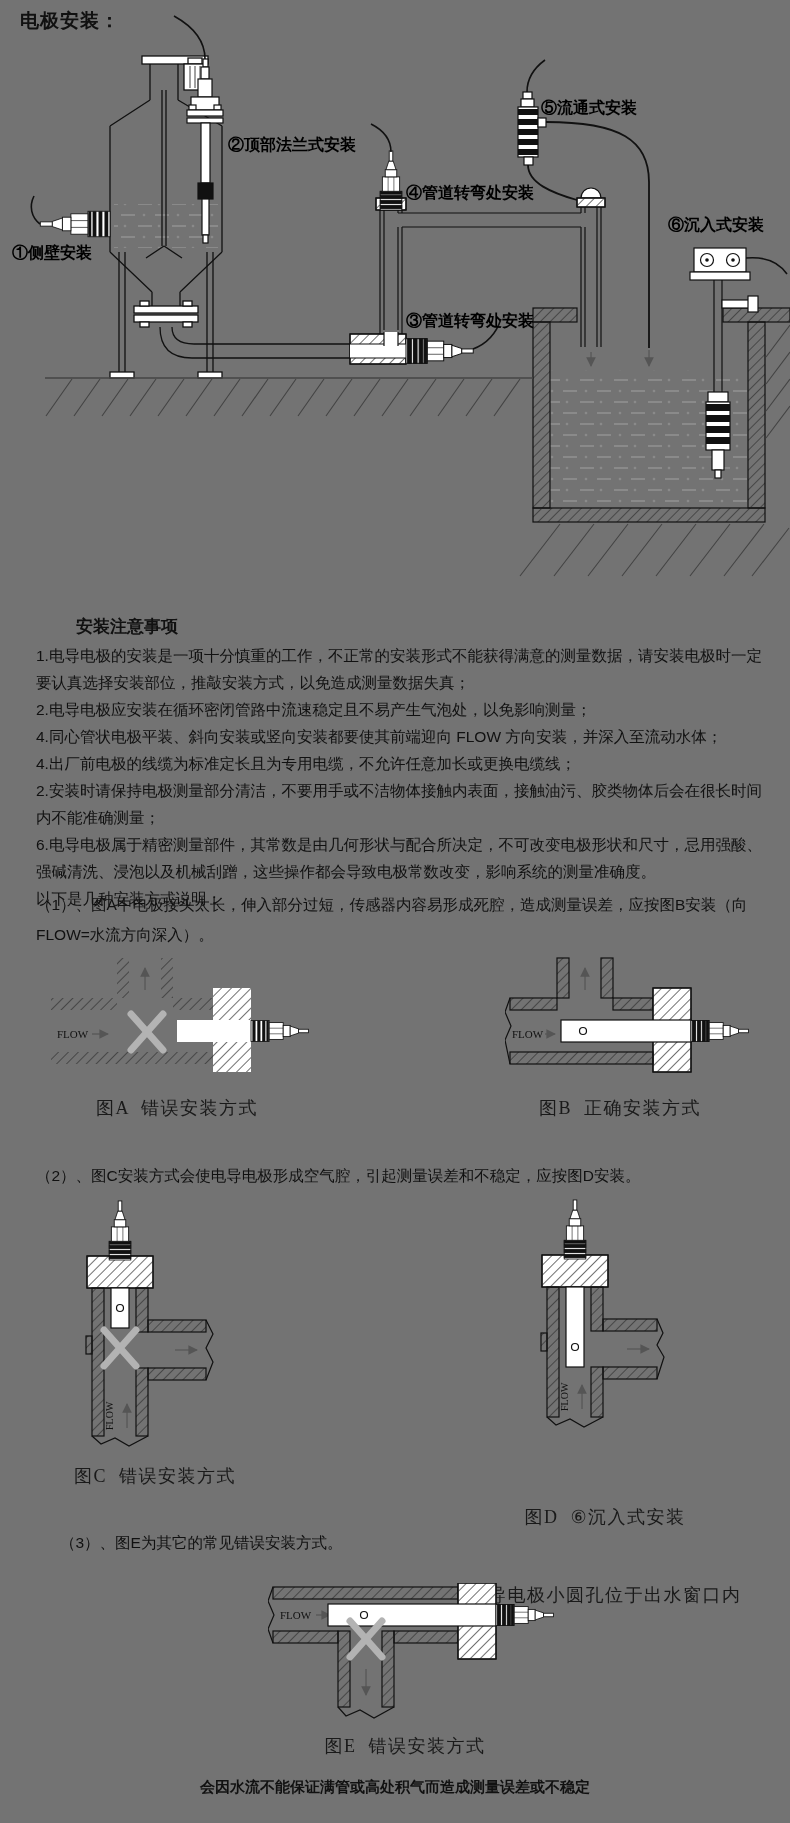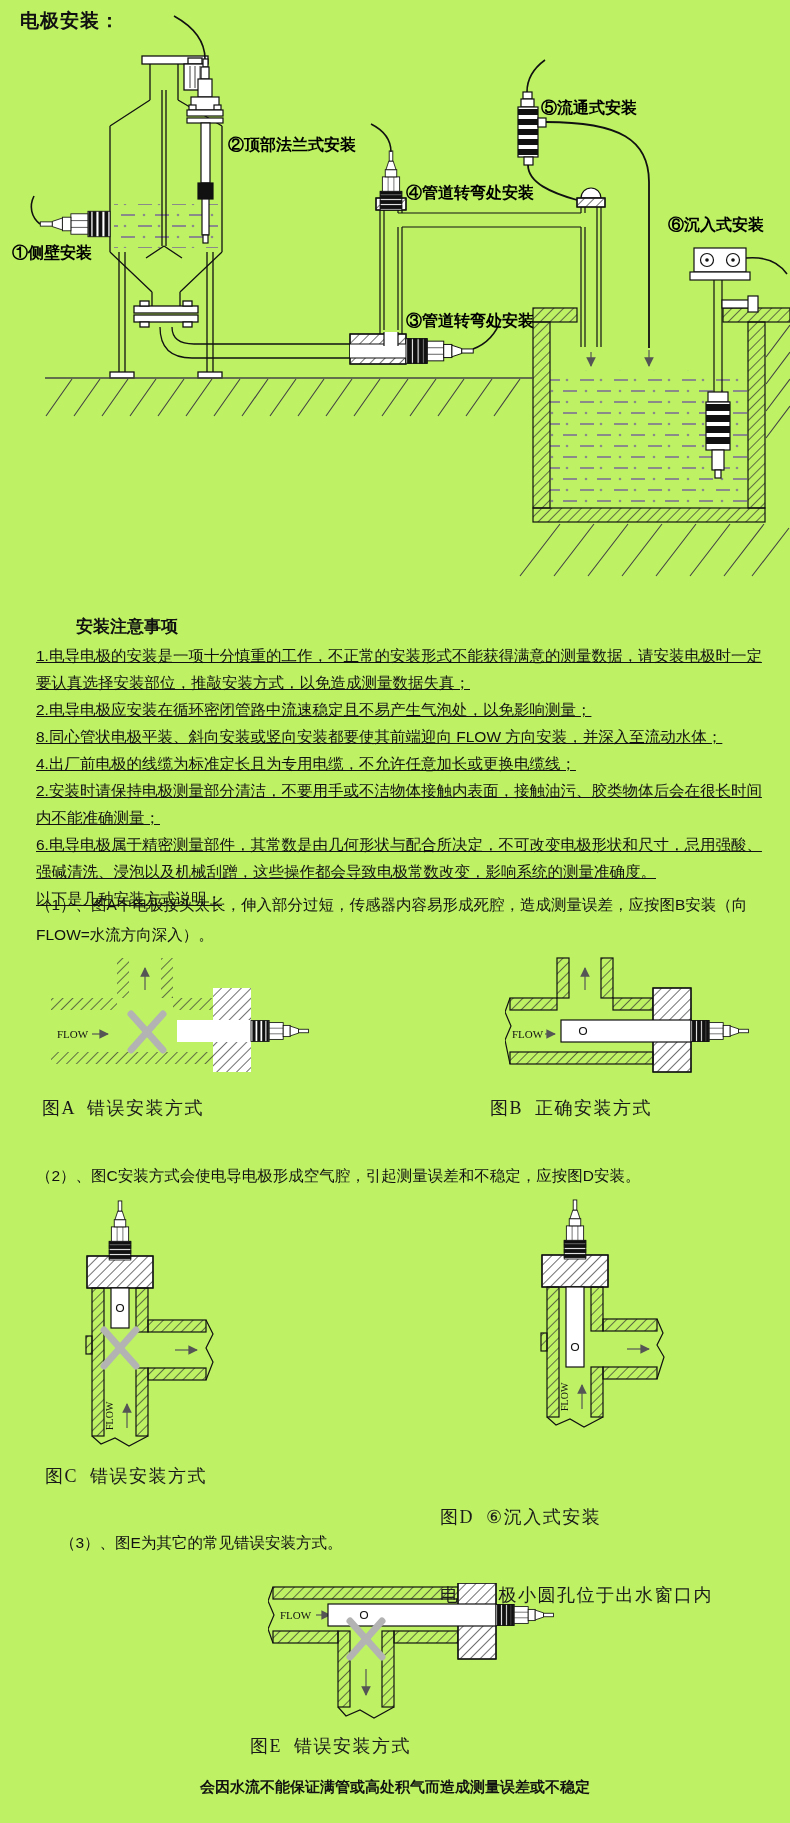--- a/index.html
+++ b/index.html
@@ -1,28 +1,28 @@
 <!DOCTYPE html>
 <html><head>
 <meta charset="utf-8">
 <style>
   html,body{margin:0;padding:0;background:#fff;}
-  #page{position:relative;width:790px;height:1823px;background:#bef264;overflow:hidden;
+  #page{position:relative;width:790px;height:1823px;background:#737373;overflow:hidden;
         font-family:"Liberation Sans",sans-serif;color:#111;}
   .abs{position:absolute;}
   .title{left:20px;top:8px;font-size:19px;font-weight:bold;letter-spacing:1px;}
   .h2{left:28px;top:615px;font-size:17px;font-weight:bold;margin-left:48px;}
   .notes{left:36px;top:642px;width:728px;font-size:15.5px;line-height:27px;}
-  .notes p{margin:0;text-decoration:underline;}
+  .notes p{margin:0;}
   .para{font-size:15.5px;line-height:30px;}
   .p1{left:36px;top:890px;width:726px;}
   .p2{left:36px;top:1148px;width:748px;margin-top:13px;}
   .p3{left:60px;top:1528px;width:700px;}
   .cap{font-family:"Liberation Serif",serif;font-size:18px;letter-spacing:1.5px;
-       color:#1a1a1a;white-space:pre;}
+       text-align:center;color:#1a1a1a;white-space:pre;}
   .capA{left:42px;top:1096px;width:270px;}
   .capB{left:490px;top:1096px;width:260px;}
   .capC{left:45px;top:1464px;width:220px;}
   .capD{left:440px;top:1452px;width:330px;line-height:26px;}
   .capE{left:250px;top:1734px;width:310px;}
   .footer{left:0;top:1778px;width:790px;text-align:center;font-size:15px;font-weight:bold;}
   svg{position:absolute;display:block;}
   svg text{font-family:"Liberation Sans",sans-serif;}
   svg text.flow{font-family:"Liberation Serif",serif;}
   #sceneSvg{left:0;top:0;}
@@ -211,21 +211,21 @@
       <text x="541" y="113">⑤流通式安装</text>
       <text x="668" y="230">⑥沉入式安装</text>
     </g>
   </svg>
 
   <div class="abs h2">安装注意事项</div>
 
   <div class="abs notes">
     <p>1.电导电极的安装是一项十分慎重的工作，不正常的安装形式不能获得满意的测量数据，请安装电极时一定要认真选择安装部位，推敲安装方式，以免造成测量数据失真；</p>
     <p>2.电导电极应安装在循环密闭管路中流速稳定且不易产生气泡处，以免影响测量；</p>
-    <p>8.同心管状电极平装、斜向安装或竖向安装都要使其前端迎向 FLOW 方向安装，并深入至流动水体；</p>
+    <p>4.同心管状电极平装、斜向安装或竖向安装都要使其前端迎向 FLOW 方向安装，并深入至流动水体；</p>
     <p>4.出厂前电极的线缆为标准定长且为专用电缆，不允许任意加长或更换电缆线；</p>
     <p>2.安装时请保持电极测量部分清洁，不要用手或不洁物体接触内表面，接触油污、胶类物体后会在很长时间内不能准确测量；</p>
     <p>6.电导电极属于精密测量部件，其常数是由几何形状与配合所决定，不可改变电极形状和尺寸，忌用强酸、强碱清洗、浸泡以及机械刮蹭，这些操作都会导致电极常数改变，影响系统的测量准确度。</p>
     <p>以下是几种安装方式说明：</p>
   </div>
 
   <div class="abs para p1">（1）、图A中电极接头太长，伸入部分过短，传感器内容易形成死腔，造成测量误差，应按图B安装（向FLOW=水流方向深入）。</div>
 
   <svg id="figA" width="265" height="130" viewBox="0 0 265 130">
     <g stro="" ke="#111" stroke-width="1.2" fill="none">

